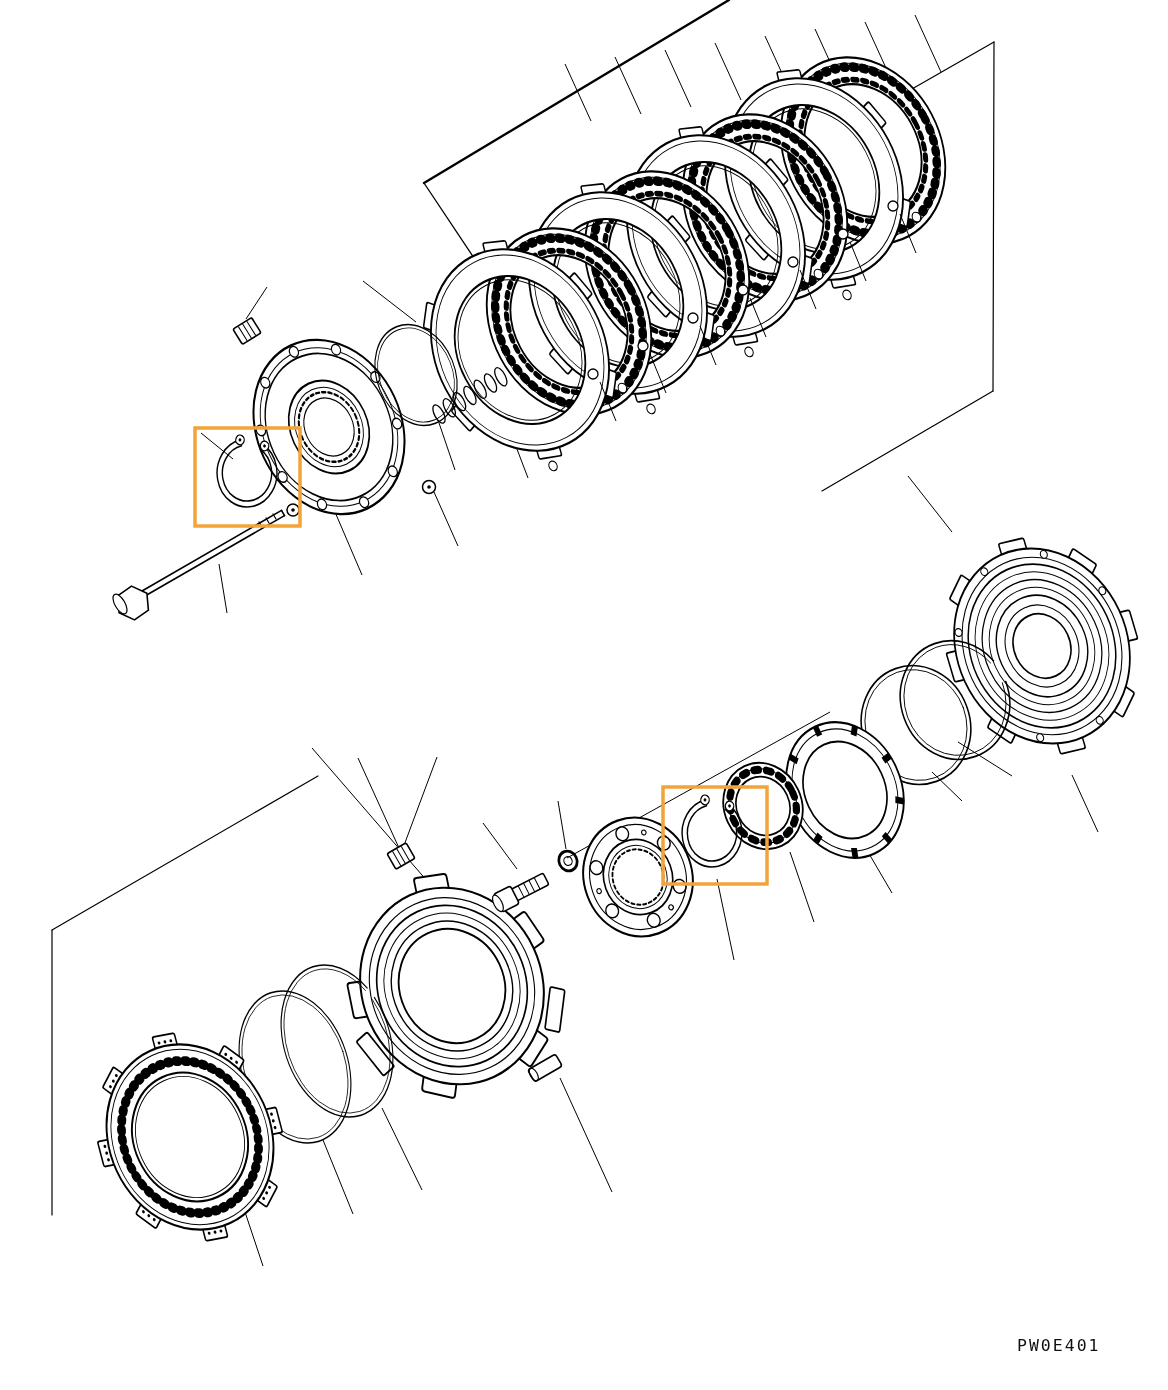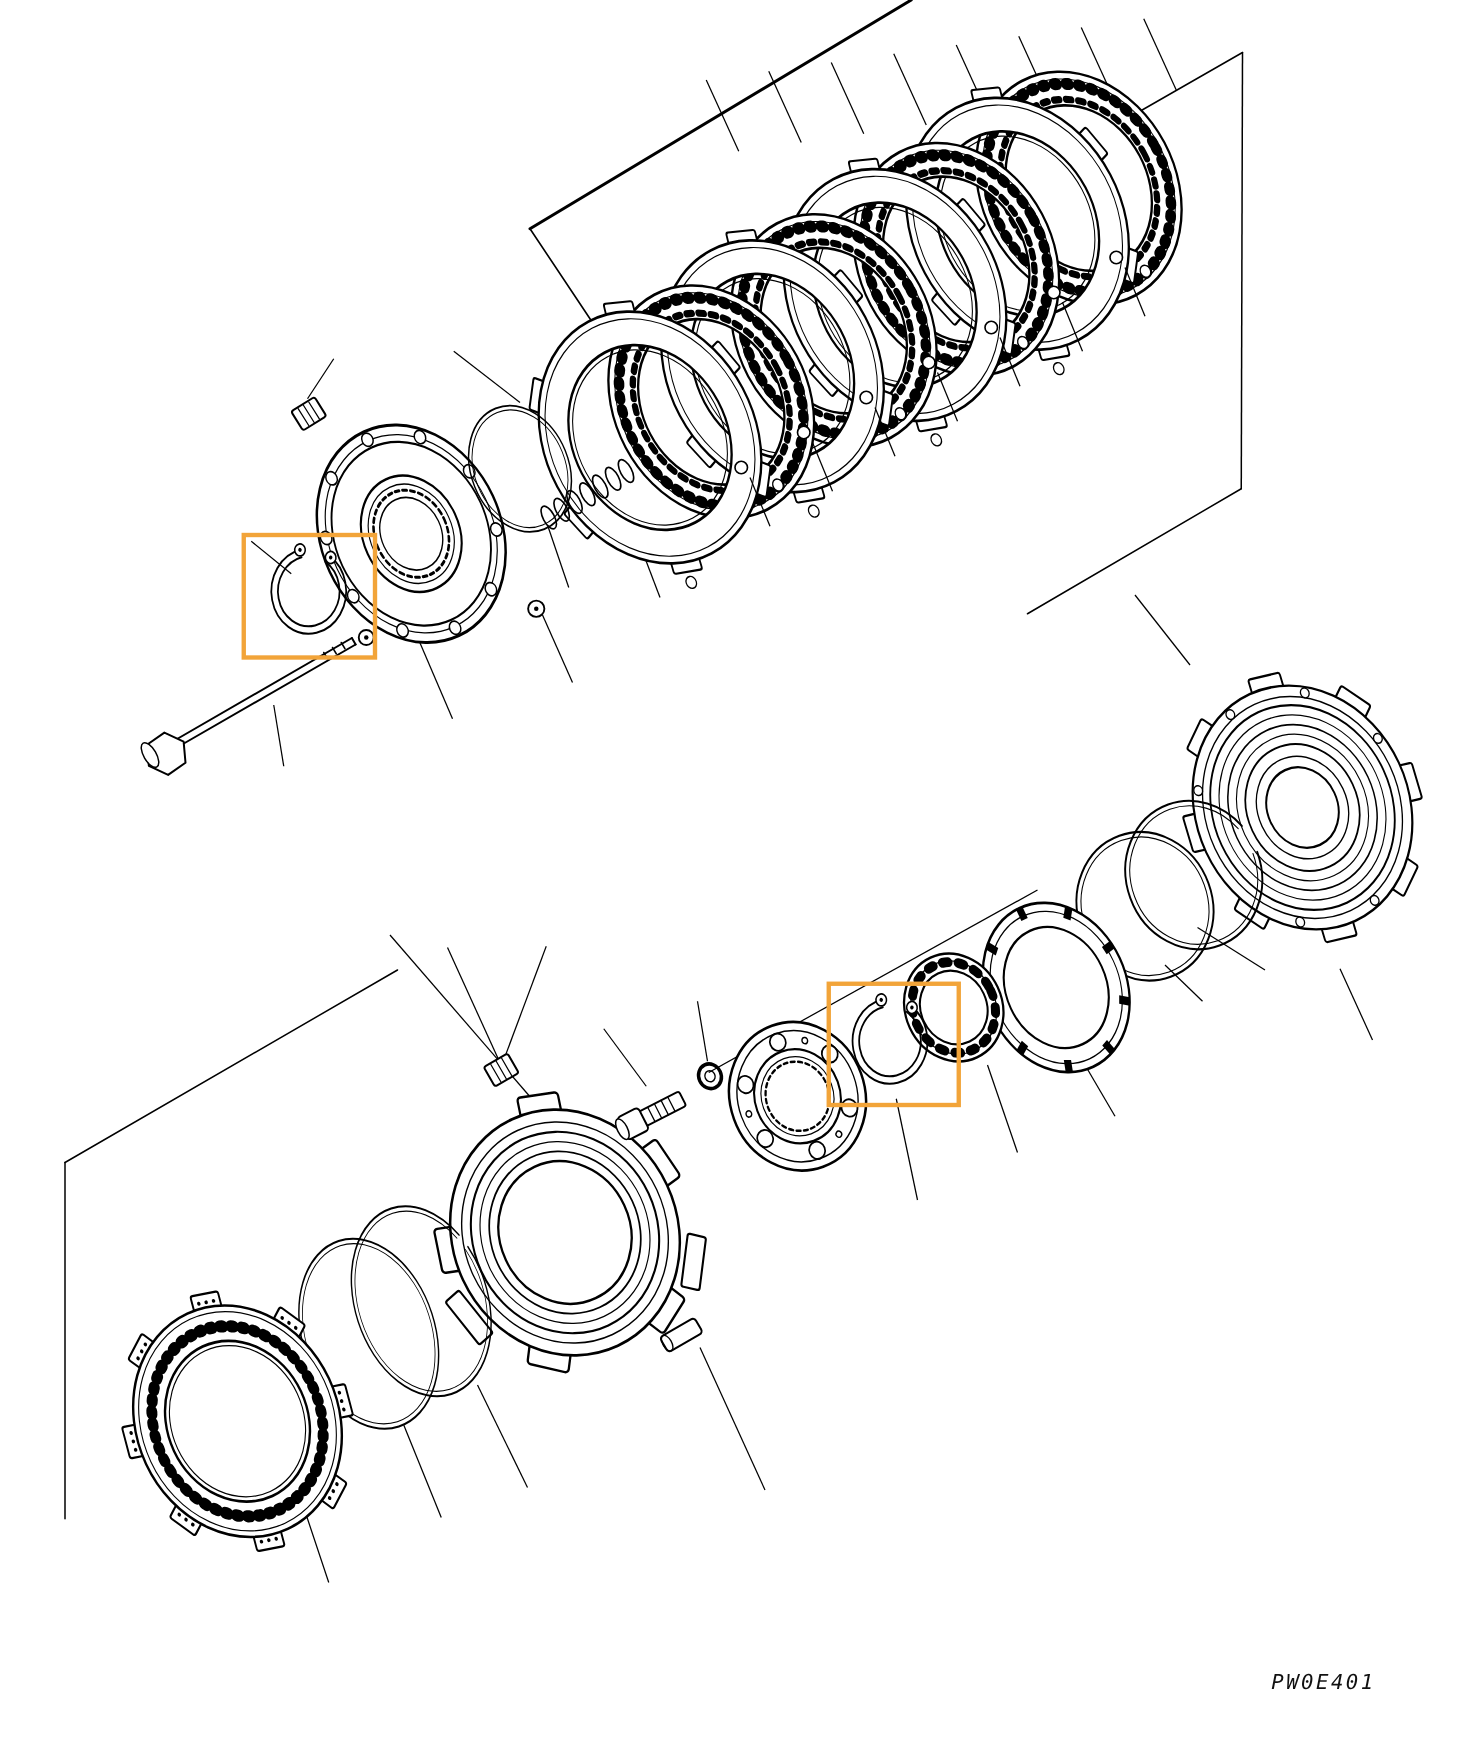--- a/index.html
+++ b/index.html
@@ -1,16 +1,16 @@
 <!DOCTYPE html>
 <html><head>
 <meta charset="utf-8">
 <style>
   html,body{margin:0;padding:0;background:#ffffff;}
-  .page{width:1168px;height:1390px;position:relative;background:#fff;font-family:"DejaVu Sans Mono","Liberation Mono",monospace;font-style:italic;}
+  .page{width:1168px;height:1390px;position:relative;background:#fff;font-family:"DejaVu Sans Mono","Liberation Mono",monospace;}
   svg{display:block}
   .k{stroke:#000;fill:none;stroke-linecap:round;stroke-linejoin:round}
   .kw{stroke:#000;fill:#fff;stroke-linecap:round;stroke-linejoin:round}
   .lead{stroke:#000;fill:none;stroke-width:1}
   .code{font-family:"DejaVu Sans Mono","Liberation Mono",monospace;font-size:16.5px;letter-spacing:2px;fill:#111;}
 </style>
 </head>
 <body>
 
 <div class="page">

